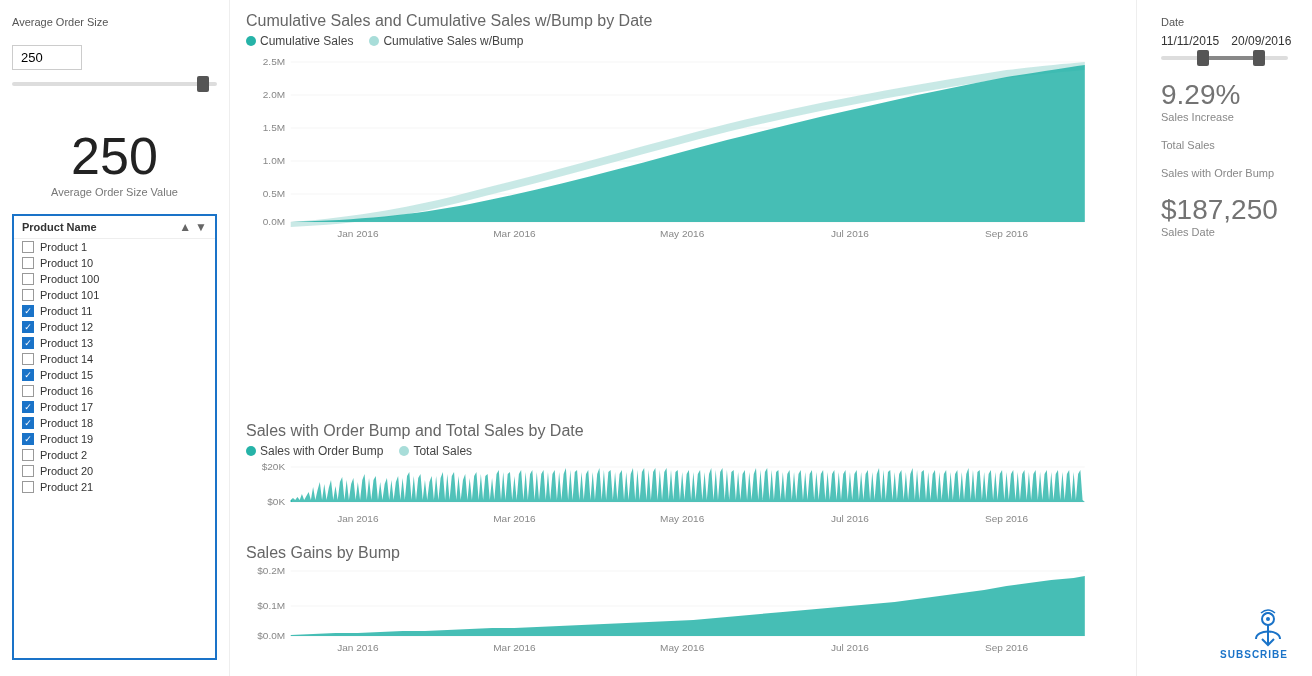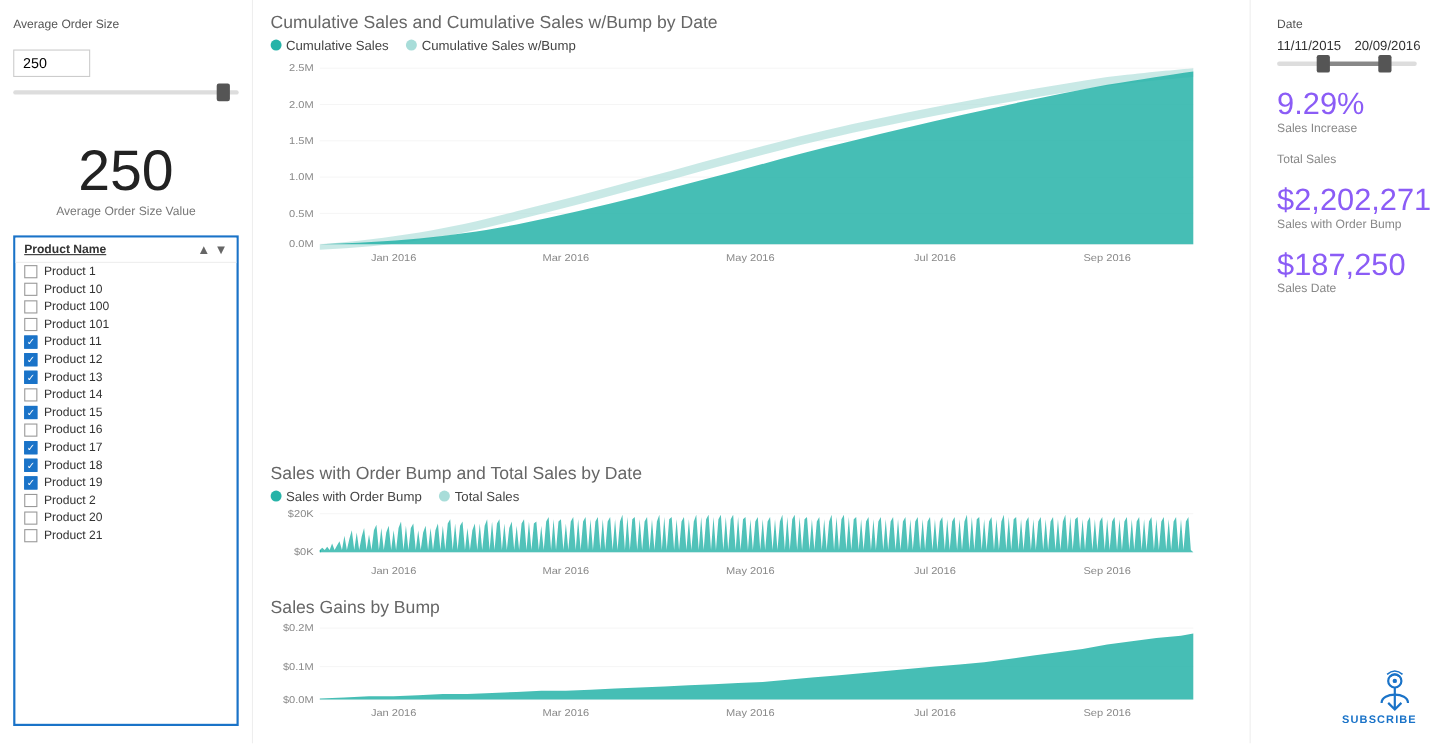--- a/index.html
+++ b/index.html
@@ -82,21 +82,20 @@
       align-items: center;
       justify-content: space-between;
       padding: 4px 8px;
       border-bottom: 1px solid #eee;
       background: #fff;
     }
     .product-list-title {
       font-size: 11px;
       font-weight: 600;
       color: #333;
-      text-decoration: underline;
     }
     .header-icons {
       display: flex;
       gap: 4px;
       align-items: center;
     }
     .header-icon {
       font-size: 12px;
       color: #666;
       cursor: pointer;
@@ -213,21 +212,21 @@
     }
     .date-thumb.left { left: 28%; }
     .date-thumb.right { right: 18%; }
 
     .metric {
       margin-bottom: 16px;
     }
     .metric-value {
       font-size: 28px;
       font-weight: 300;
-      color: #8b5cf6;
+      color: #737373;
       line-height: 1.1;
     }
     .metric-label {
       font-size: 11px;
       color: #888;
     }
 
     .subscribe-section {
       margin-top: auto;
       display: flex;
@@ -460,21 +459,20 @@
 
     <div id="metrics-container">
         <div class="metric">
           <div class="metric-value">9.29%</div>
           <div class="metric-label">Sales Increase</div>
         </div>
         <div class="metric">
           <div class="metric-label">Total Sales</div>
         </div>
         <div class="metric">
-          <div class="metric-value">$2,202,271</div>
           <div class="metric-label">Sales with Order Bump</div>
         </div>
         <div class="metric">
           <div class="metric-value">$187,250</div>
           <div class="metric-label">Sales Date</div>
         </div>
       </div>
 
     <div class="subscribe-section">
       <div class="subscribe-icon">

